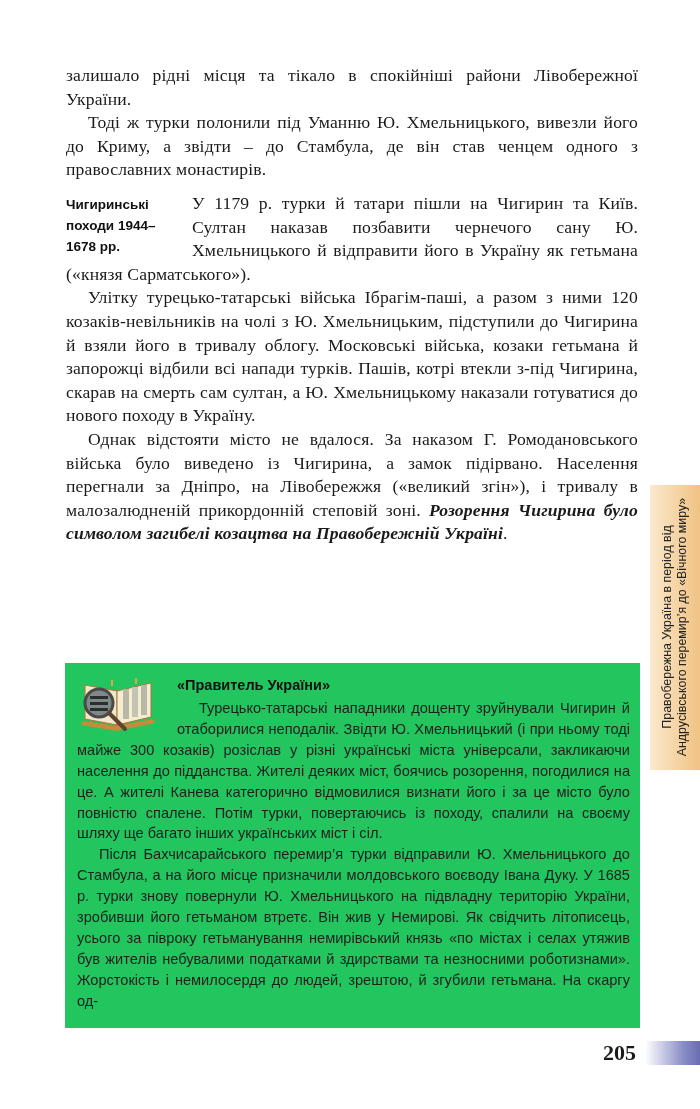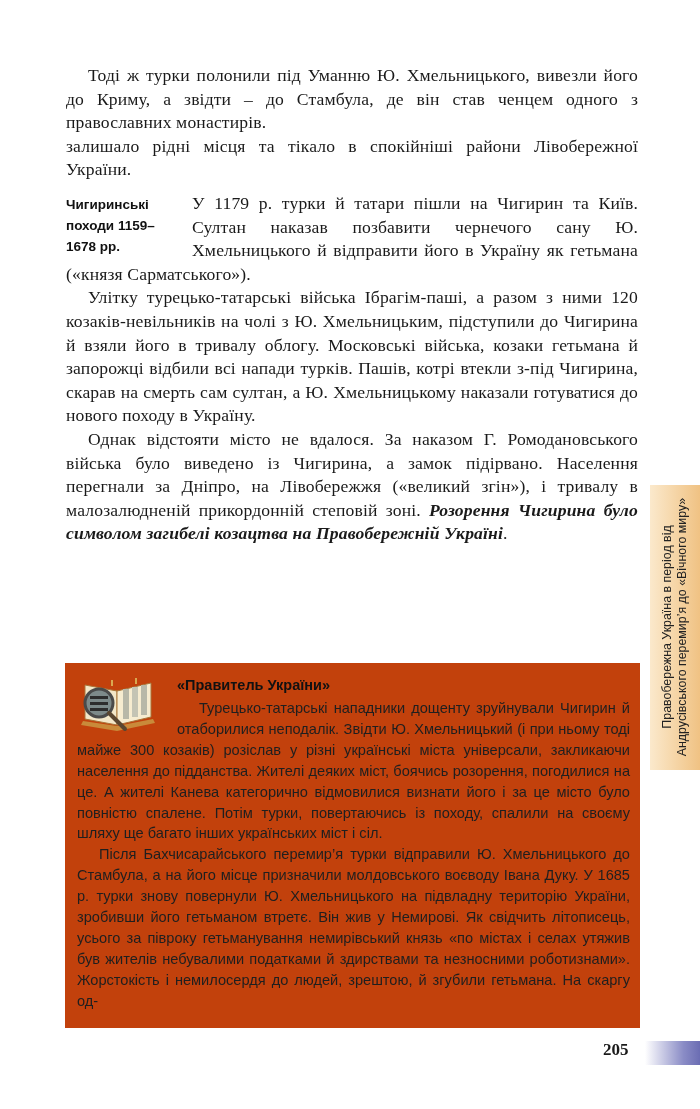--- a/index.html
+++ b/index.html
@@ -18,21 +18,21 @@
     .section {
       position: relative; margin-top: 10px;
     }
     .margin-label {
       float: left; width: 118px; margin-right: 8px; margin-top: 2px;
       font-family: "Liberation Sans", "DejaVu Sans", sans-serif; font-weight: bold;
       font-size: 13.5px; line-height: 21px; color: #111;
     }
     .callout {
       position: absolute; left: 65px; top: 663px; width: 575px; height: 365px;
-      background: #c2410c; box-sizing: border-box; padding: 12px 10px 0 12px;
+      background: #22c55e; box-sizing: border-box; padding: 12px 10px 0 12px;
     }
     .callout-icon {
       float: left; width: 82px; height: 60px; margin: 0 18px 0 0; position: relative;
     }
     .callout-title {
       font-family: "Liberation Sans", "DejaVu Sans", sans-serif; font-weight: bold;
       font-size: 14.5px; line-height: 20px; margin: 0 0 3px 0; color: #111;
     }
     .cp {
       font-family: Liberation Sans, sans-serif;
@@ -44,36 +44,36 @@
       background: linear-gradient(to right, #fbe9cc 0%, #f0c283 100%);
     }
     .side-tab-text {
       position: absolute; left: 25px; top: 142px; width: 285px;
       transform: translate(-50%, -50%) rotate(-90deg);
       font-family: "Liberation Sans", "DejaVu Sans", sans-serif; font-size: 12.4px; line-height: 15px;
       text-align: center; color: #222; white-space: nowrap;
     }
     .page-num {
       position: absolute; left: 603px; top: 1040px;
-      font-family: "Liberation Serif", "DejaVu Serif", serif; font-weight: bold; font-size: 17px; color: #1a1a1a;
+      font-family: "Liberation Serif", "DejaVu Serif", serif; font-weight: bold; font-size: 22px; color: #1a1a1a;
     }
     .page-bar {
       position: absolute; left: 645px; top: 1041px; width: 55px; height: 24px;
       background: linear-gradient(to right, rgba(255,255,255,1) 0%, #8a8cc6 70%, #6b6db3 100%);
     }
   </style>
 </head>
 <body>
 
 <div class="main">
+  <p class="p">залишало рідні місця та тікало в спокійніші райони Лівобережної України.</p>
   <p class="p indent">Тоді ж турки полонили під Уманню Ю. Хмельницького, вивезли його до Криму, а звідти – до Стамбула, де він став ченцем одного з православних монастирів.</p>
-  <p class="p">залишало рідні місця та тікало в спокійніші райони Лівобережної України.</p>
 
   <div class="section">
-    <div class="margin-label">Чигиринські походи 1159–1678 рр.</div>
+    <div class="margin-label">Чигиринські походи 1944–1678 рр.</div>
     <p class="p">У 1179 р. турки й татари пішли на Чигирин та Київ. Султан наказав позбавити чернечого сану Ю. Хмельницького й відправити його в Україну як гетьмана («князя Сарматського»).</p>
   </div>
 
   <p class="p indent">Улітку турецько-татарські війська Ібрагім-паші, а разом з ними 120 козаків-невільників на чолі з Ю. Хмельницьким, підступили до Чигирина й взяли його в тривалу облогу. Московські війська, козаки гетьмана й запорожці відбили всі напади турків. Пашів, котрі втекли з-під Чигирина, скарав на смерть сам султан, а Ю. Хмельницькому наказали готуватися до нового походу в Україну.</p>
   <p class="p indent"><span>Однак відстояти місто не вдалося. За наказом Г. Ромодановського війська було виведено із Чигирина, а замок підірвано. Населення перегнали за Дніпро, на Лівобережжя («великий згін»), і тривалу в малозалюдненій прикордонній степовій зоні.</span> <span class="bi">Розорення Чигирина було символом загибелі козацтва на Правобережній Україні</span><span>.</span></p>
 </div>
 
 <div class="callout">
   <div class="callout-icon">
     <svg width="82" height="60" viewBox="0 0 82 60">

